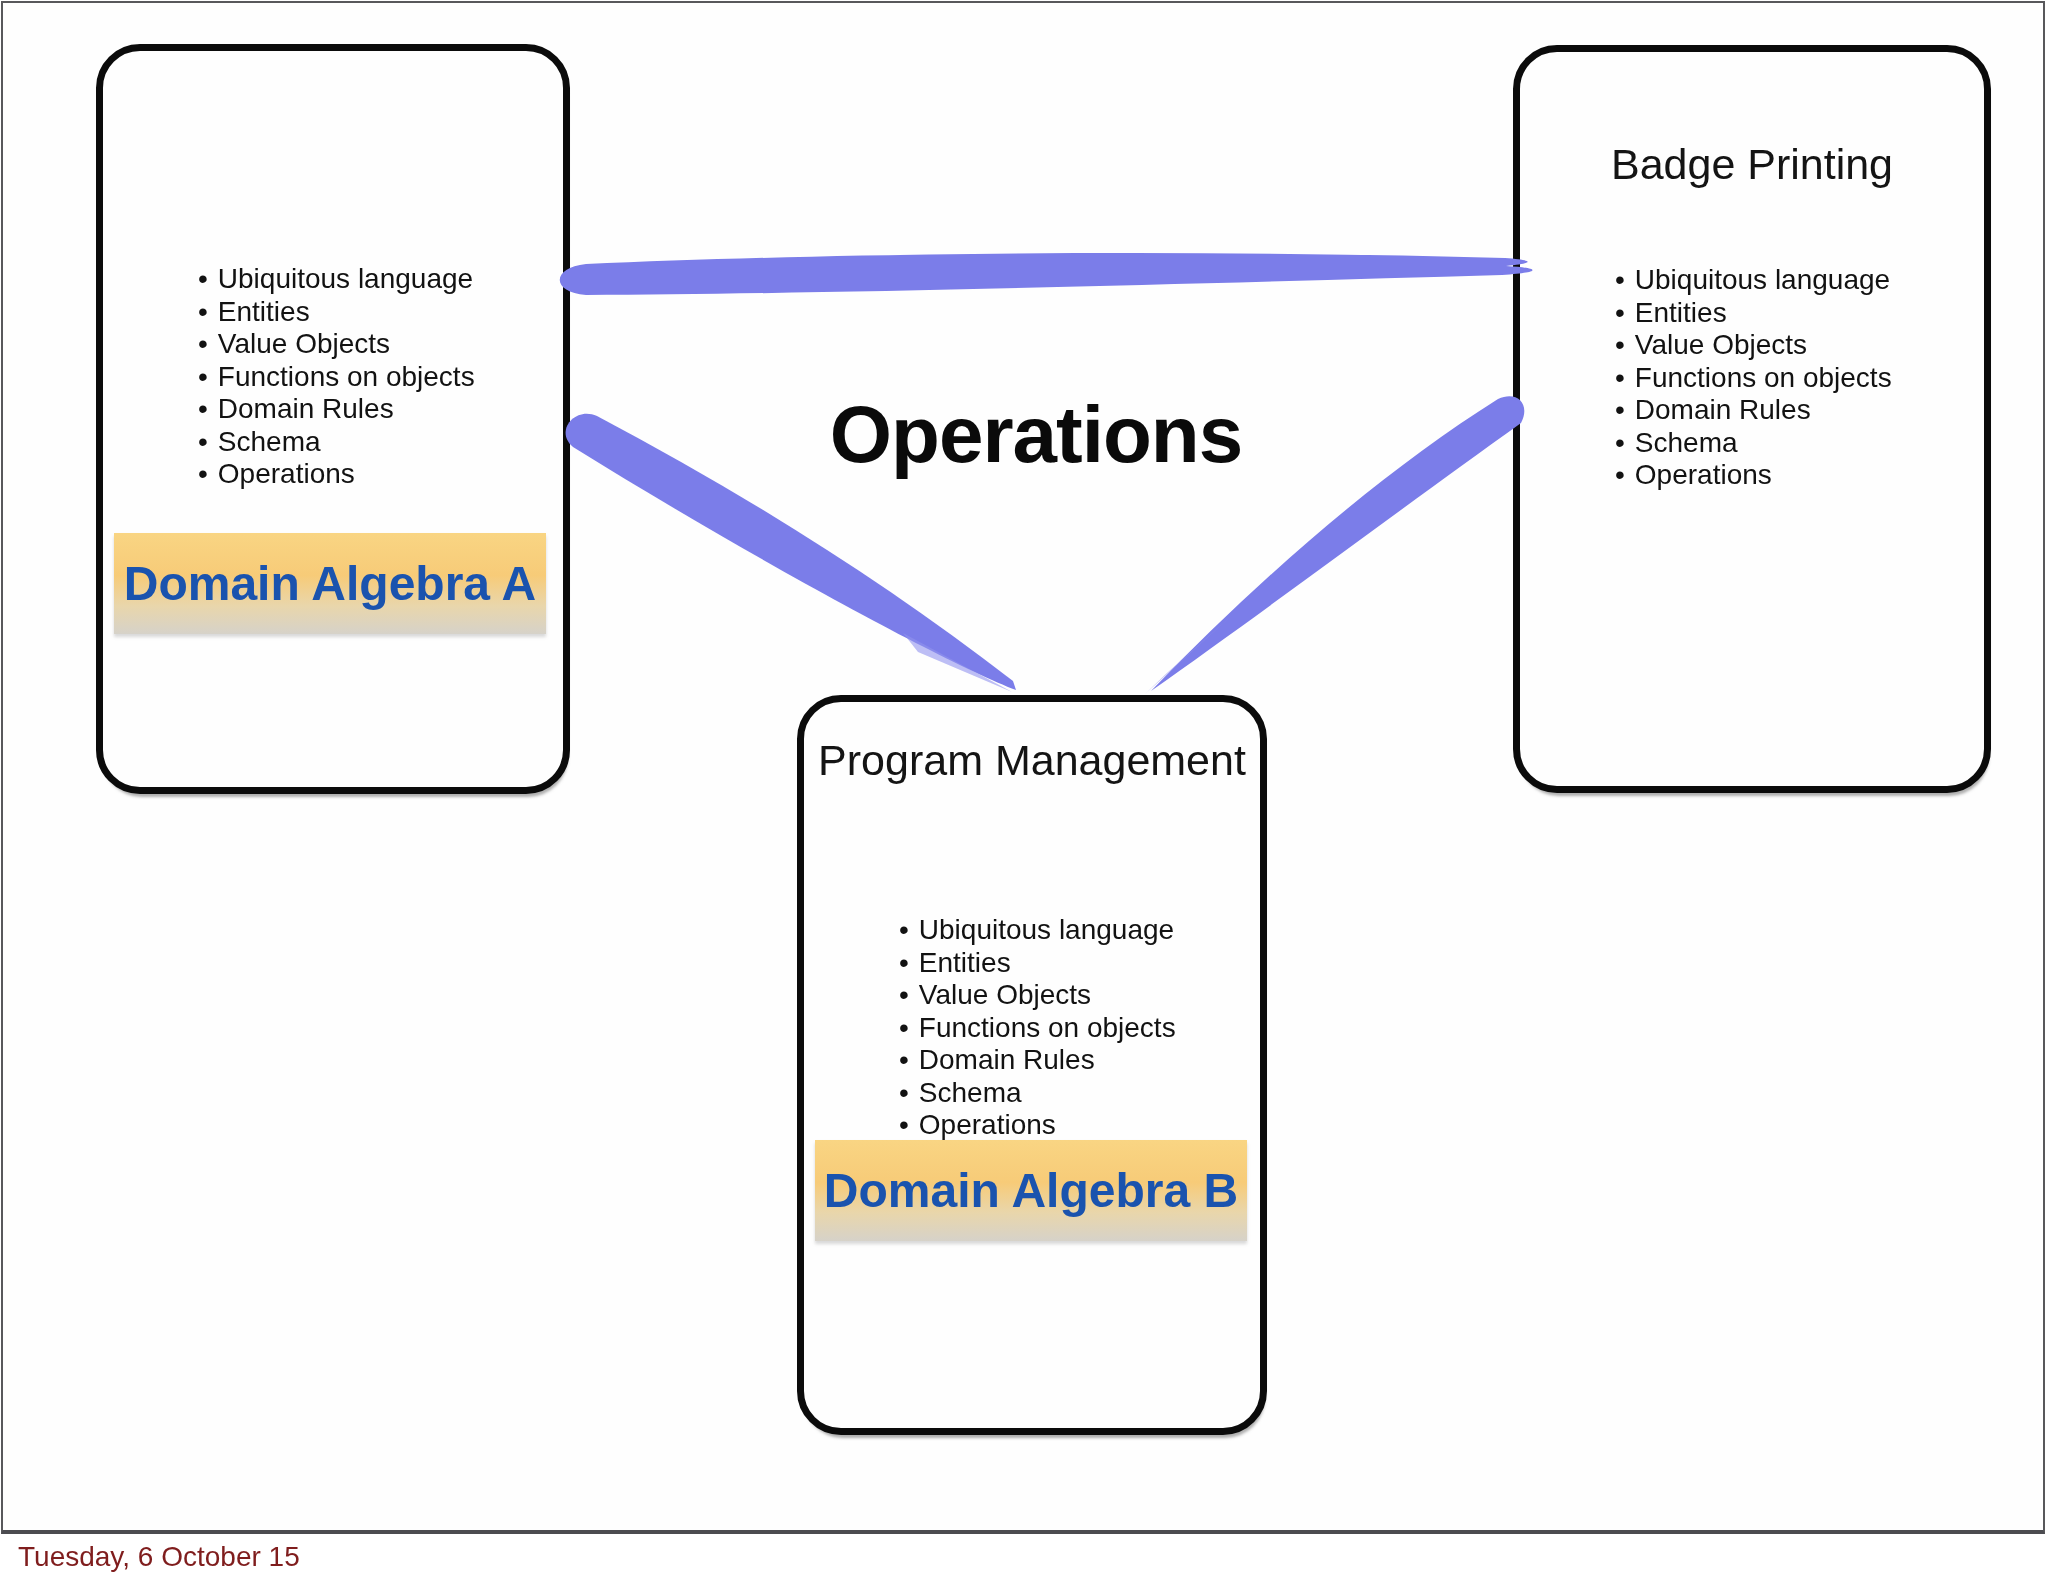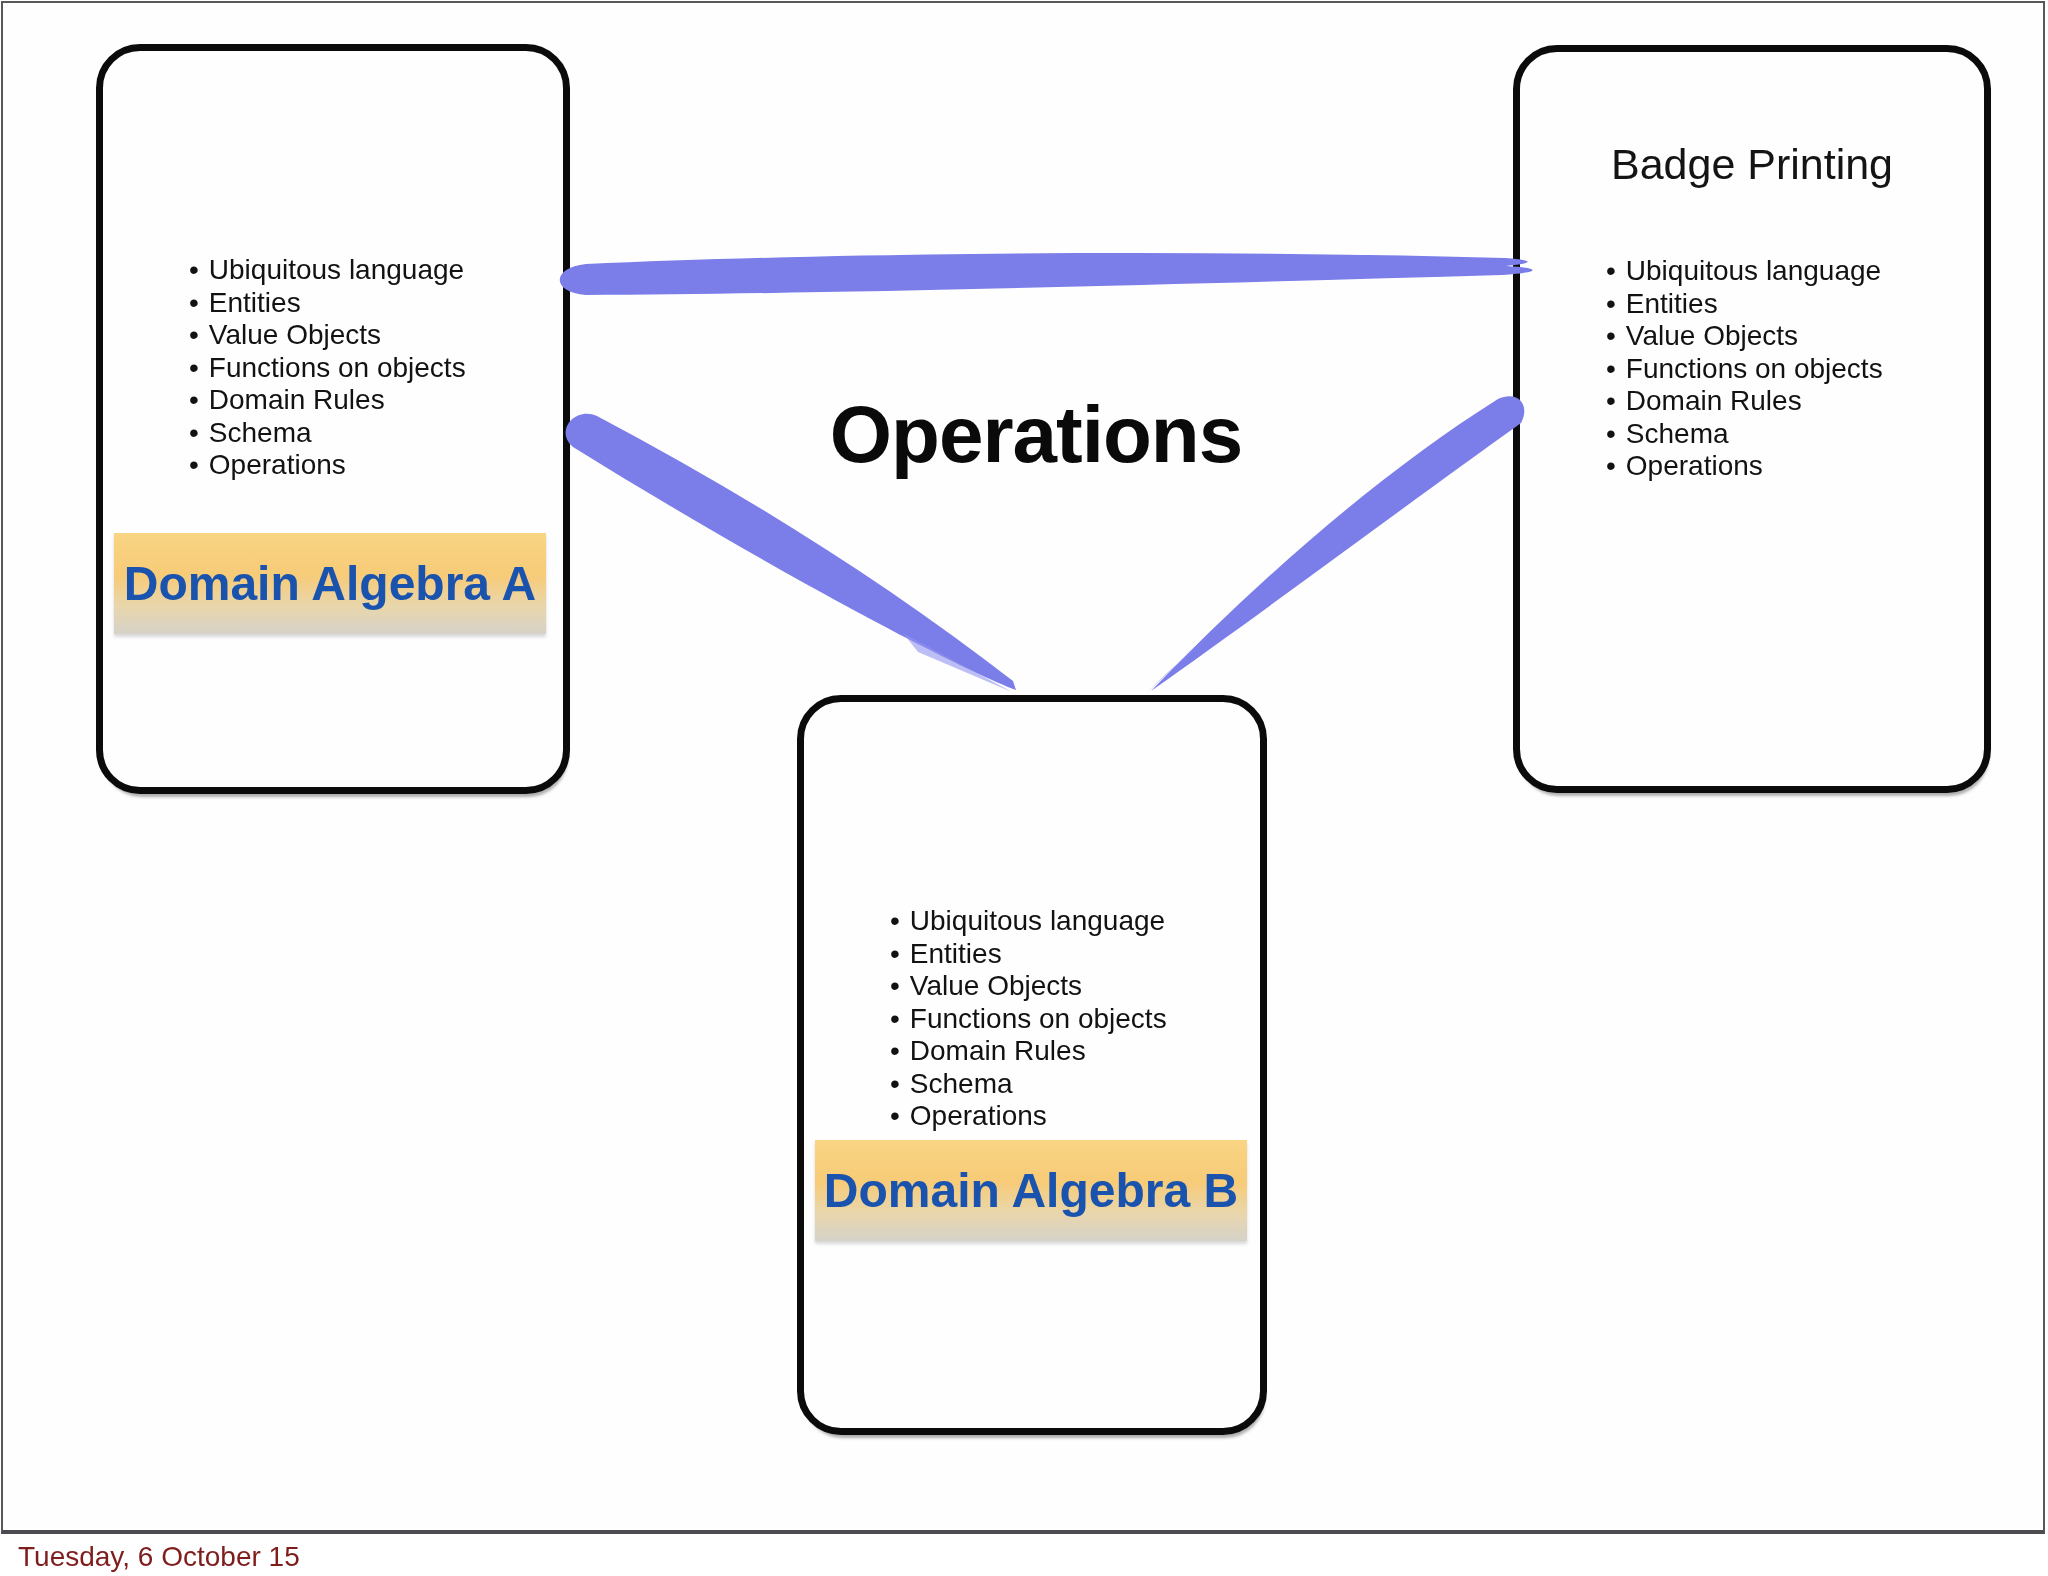--- a/index.html
+++ b/index.html
@@ -24,21 +24,21 @@
   .box-title {
     position:absolute; left:0; right:0; text-align:center;
     font-size:43px; line-height:55px; color:#141414; font-weight:400;
   }
   .box-a .box-title { top:22px; }
   .box-c .box-title { top:45px;margin-top:40px; }
   .box-b .box-title { top:31px; }
 
   .bullets {
     position:absolute; top:195px; left:78px; right:8px;
-    margin:8px; padding:0; list-style:none;
+    margin:17px; padding:0; list-style:none;
     font-size:28px; line-height:32.5px; color:#121212;
   }
   .bullets li::before { content:"•"; margin-right:10px; }
 
   .algebra {
     position:absolute; left:11px; top:482px; width:432px; height:101px;
     background:linear-gradient(180deg,#f9d583 0%, #f7cb78 42%, #e9d6ab 72%, #d6d2c9 100%);
     display:flex; align-items:center; justify-content:center;
     font-size:48px; font-weight:bold; color:#1a53ae; white-space:nowrap;
     box-shadow:0 3px 3px rgba(150,150,150,0.35);
@@ -81,20 +81,21 @@
       <li>Entities</li>
       <li>Value Objects</li>
       <li>Functions on objects</li>
       <li>Domain Rules</li>
       <li>Schema</li>
       <li>Operations</li>
     </ul>
 </div>
 
 <div class="box box-b">
+  <div class="box-title">Program Management</div>
   <ul class="bullets">
       <li>Ubiquitous language</li>
       <li>Entities</li>
       <li>Value Objects</li>
       <li>Functions on objects</li>
       <li>Domain Rules</li>
       <li>Schema</li>
       <li>Operations</li>
     </ul>
   <div class="algebra">Domain Algebra B</div>

